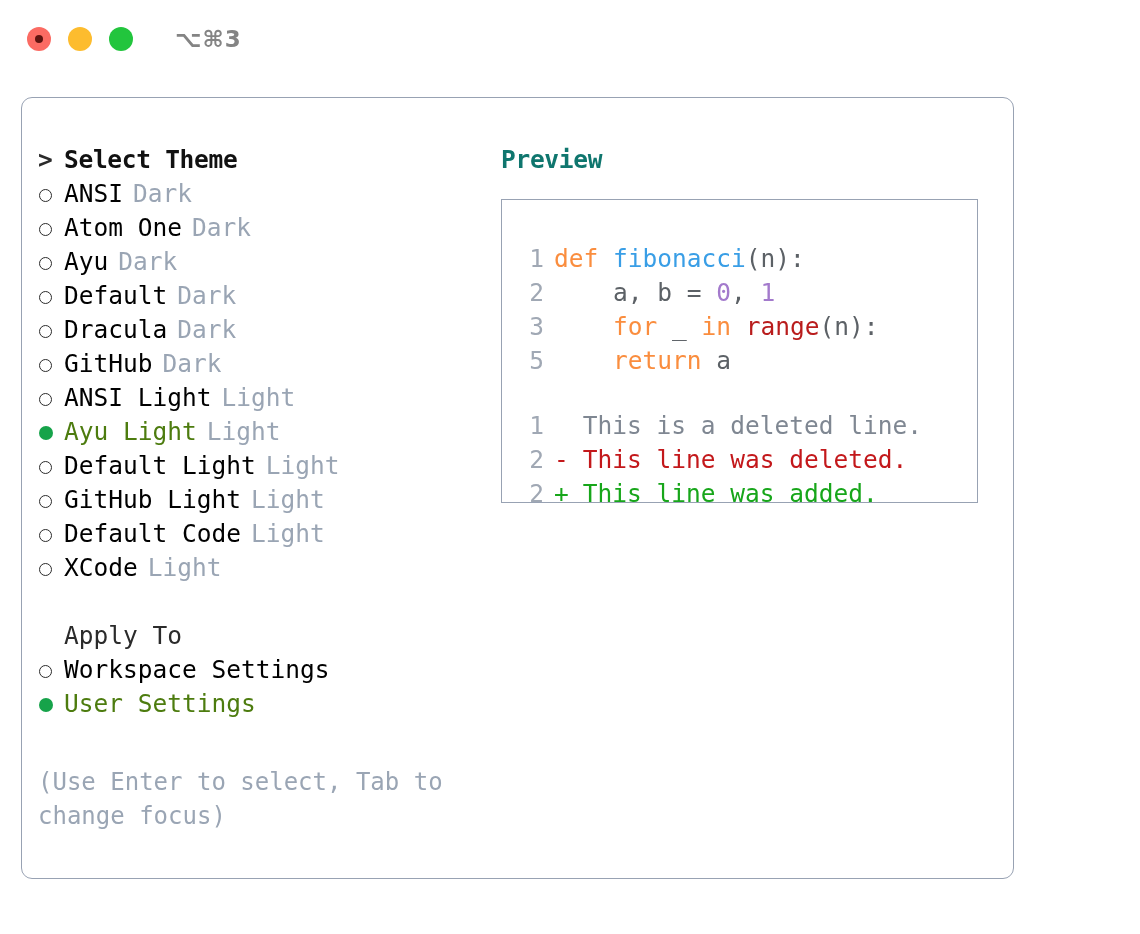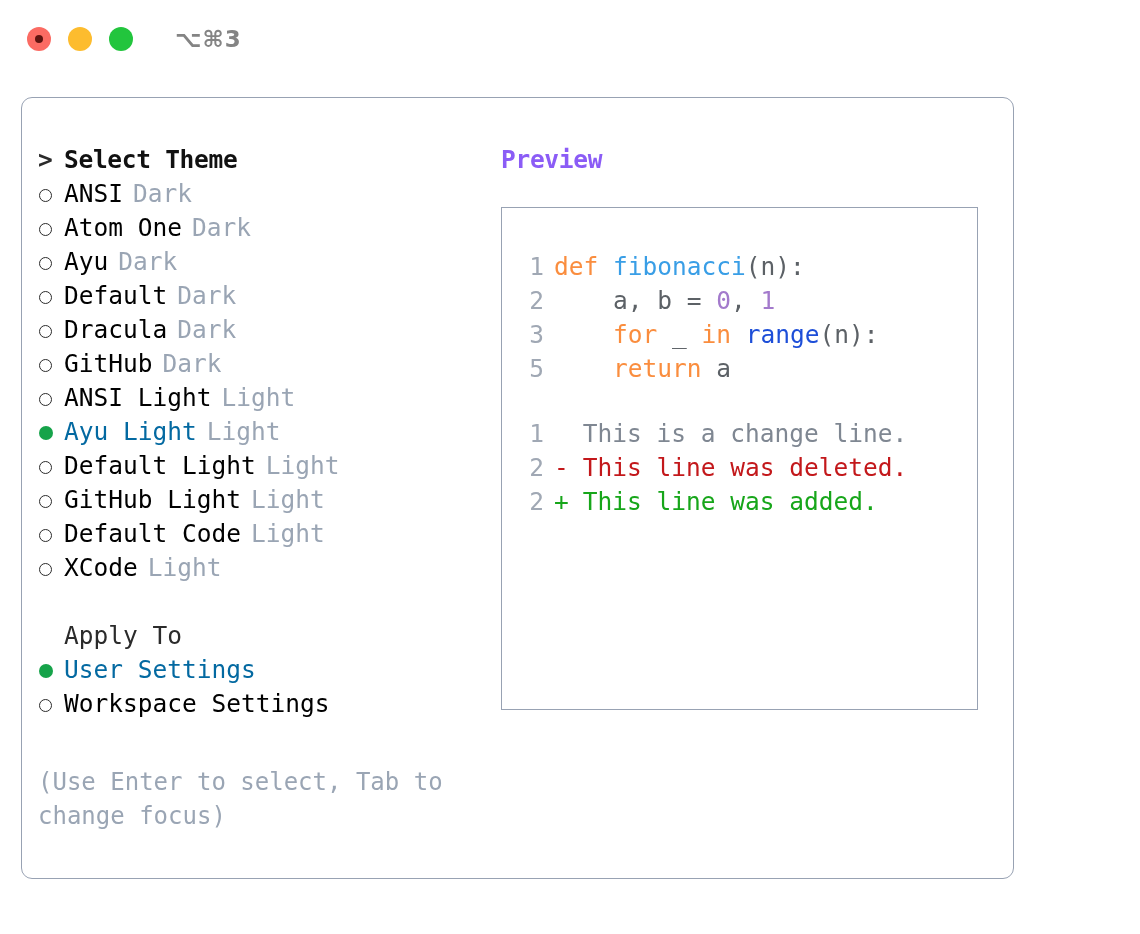--- a/index.html
+++ b/index.html
@@ -120,21 +120,21 @@
     border: 1.7px solid #2B2B2B;
     background: transparent;
   }
   .radio.on i {
     background: #16A34A;
     border: none;
     width: 14px; height: 14px;
   }
 
   .label { color: #000000; }
-  .label.selected { color: #0369a1; }
+  .label.selected { color: #4d7c0f; }
 
   .tag {
     color: #9AA5B4;
     margin-left: 10px;
   }
 
   .spacer-sm { height: 34px; }
   .spacer-md { height: 38px; }
 
   #hint {
@@ -148,27 +148,27 @@
   
   #right-col {
     position: absolute;
     left: 479px; top: 45px;
     width: 500px;
   }
   #preview-title {
     font-size: 24.5px;
     line-height: 34px;
     font-weight: bold;
-    color: #8b5cf6;
+    color: #0f766e;
     letter-spacing: -0.3px;
   }
   #preview-box {
-    margin-top: 30px;
+    margin-top: 22px;
     width: 477px;
-    height: 503px;
+    height: 304px;
     border: 1.6px solid #98A2B3;
     background: #ffffff;
     padding: 42px 16px 0 18px;
   }
 
   .code-line {
     height: 34px;
     font-size: 24.5px;
     line-height: 34px;
     white-space: pre;
@@ -179,21 +179,21 @@
     width: 24px;
     text-align: right;
     color: #A0A8B4;
     margin-right: 10px;
   }
   .gap-line { height: 31px; }
 
   .kw   { color: #FA8D3E; }
   .fn   { color: #399EE6; }
   .num  { color: #A37ACC; }
-  .bi   { color: #1d4ed8; }
+  .bi   { color: #b91c1c; }
   .pln  { color: #5C6166; }
 
   .ctx  { color: #7F8792; }
   .del  { color: #C3181B; }
   .add  { color: #17A61A; }
   .sign { display: inline-block; width: 14px; }
 </style>
 </head>
 <body>
 
@@ -306,50 +306,50 @@
 
       <div class="spacer-sm"></div>
 
       <div class="row apply-head">
         <span class="marker">&gt;</span>
         <span>Apply To</span>
       </div>
 
       <div id="apply-list">
           <div class="row">
+            <span class="radio off">
+              <i></i>
+            </span>
+            <span class="label">Workspace Settings</span>
+          </div>
+          <div class="row">
             <span class="radio on">
               <i></i>
             </span>
             <span class="label selected">User Settings</span>
-          </div>
-          <div class="row">
-            <span class="radio off">
-              <i></i>
-            </span>
-            <span class="label">Workspace Settings</span>
           </div>
         </div>
 
       <div class="spacer-md"></div>
 
       <div id="hint">(Use Enter to select, Tab to change focus)</div>
     </div>
 
     <div id="right-col">
       <div id="preview-title">Preview</div>
       <div id="preview-box">
         <div id="code-block">
             <div class="code-line"><span class="gut">1</span><span class="kw">def </span><span class="fn">fibonacci</span><span class="pln">(n):</span></div>
             <div class="code-line"><span class="gut">2</span><span class="pln">    a, b = </span><span class="num">0</span><span class="pln">, </span><span class="num">1</span></div>
             <div class="code-line"><span class="gut">3</span><span class="pln">    </span><span class="kw">for</span><span class="pln"> _ </span><span class="kw">in</span><span class="pln"> </span><span class="bi">range</span><span class="pln">(n):</span></div>
             <div class="code-line"><span class="gut">5</span><span class="pln">    </span><span class="kw">return</span><span class="pln"> a</span></div>
           </div>
         <div class="gap-line"></div>
         <div id="diff-block">
-            <div class="code-line"><span class="gut">1</span><span class="sign ctx"> </span><span class="ctx"> This is a change line.</span></div>
+            <div class="code-line"><span class="gut">1</span><span class="sign ctx"> </span><span class="ctx"> This is a deleted line.</span></div>
             <div class="code-line"><span class="gut">2</span><span class="sign del">-</span><span class="del"> This line was deleted.</span></div>
             <div class="code-line"><span class="gut">2</span><span class="sign add">+</span><span class="add"> This line was added.</span></div>
           </div>
       </div>
     </div>
 
   </div>
 </div>
 
 </body></html>

